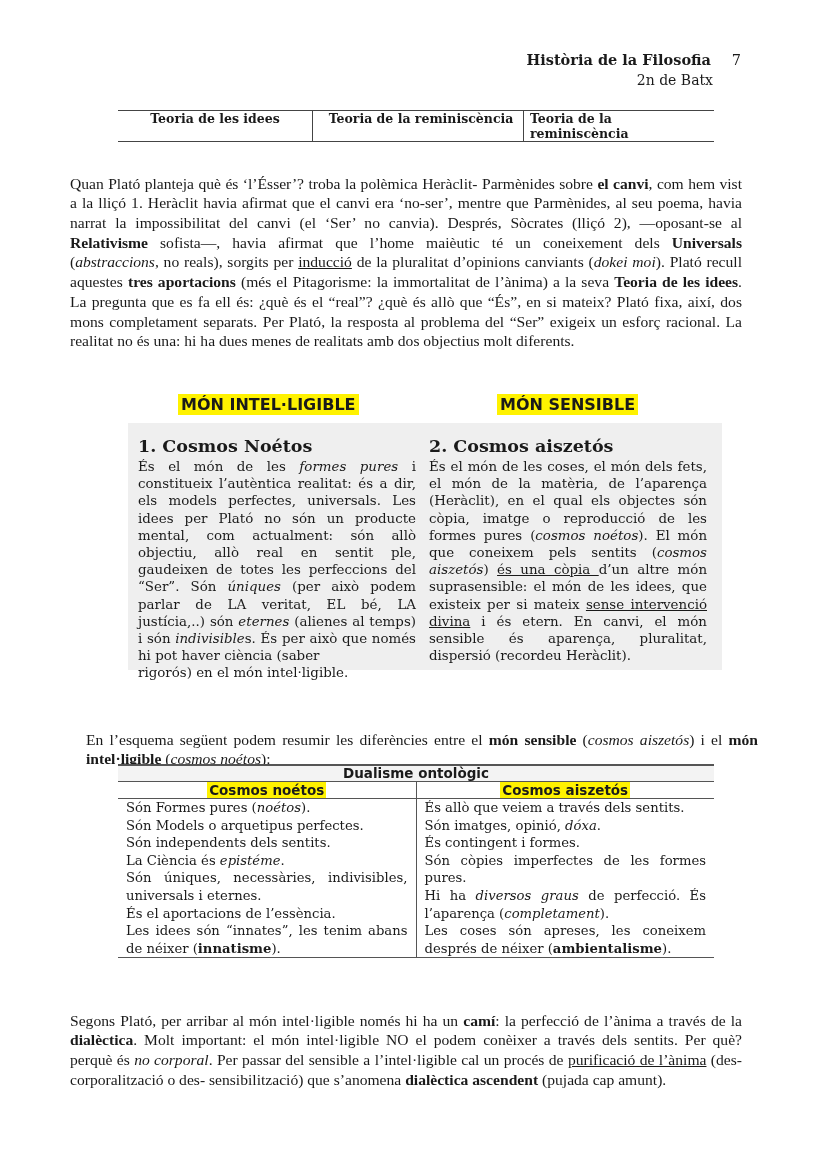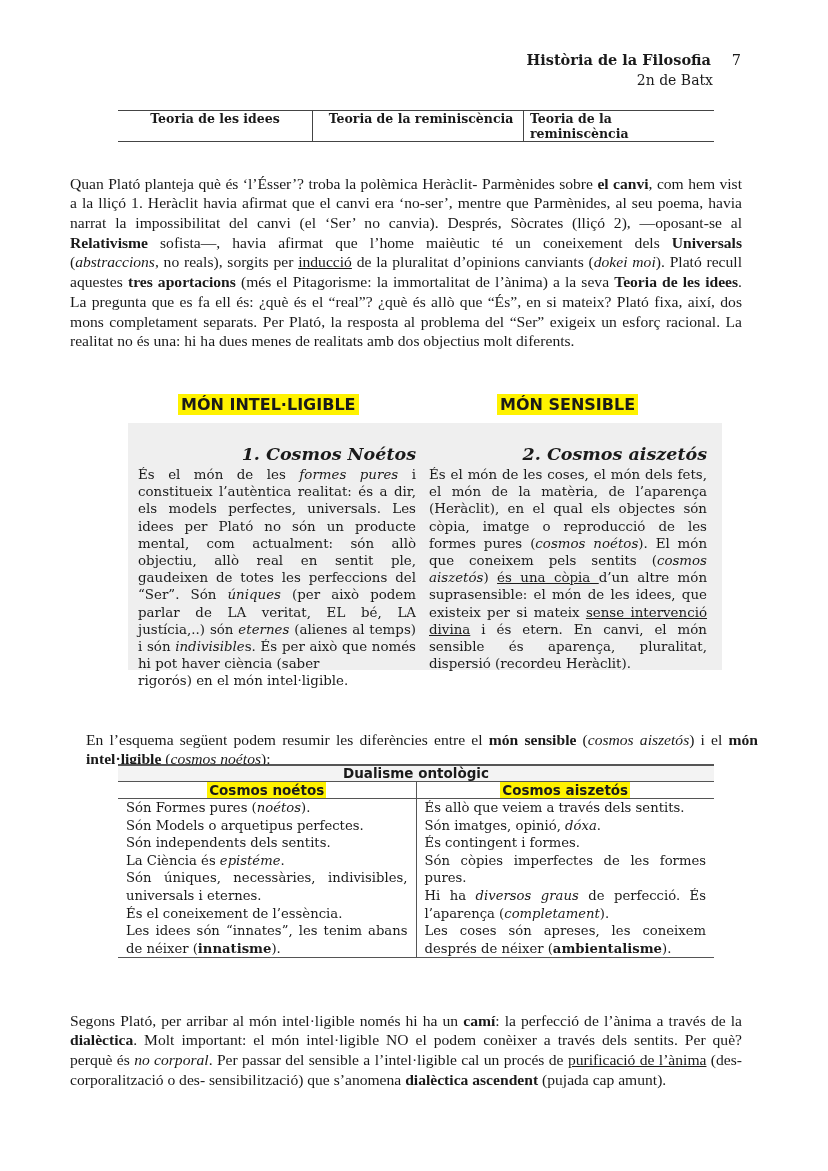--- a/index.html
+++ b/index.html
@@ -25,21 +25,21 @@
 
   .hl { background: #fff200; font-family: "DejaVu Sans", sans-serif; font-weight: bold; font-size: 16px; padding: 1px 3px; }
   .world-head { position: absolute; top: 395px; font-size: 16px; }
   .wh1 { left: 178px; }
   .wh2 { left: 497px; }
 
   .box { position: absolute; left: 128px; top: 423px; width: 594px; height: 247px; background: #efefef; }
   .col { position: absolute; top: 8px; width: 278px; font-size: 13.4px; line-height: 17.2px; text-align: justify; }
   .col.l { left: 10px; }
   .col.r { left: 301px; }
-  .col h3 { margin: 12px 0 1px 0; font-style: italic; font-weight: bold; font-size: 17.5px; line-height: 22px; text-align: right; }
+  .col h3 { margin: 4px 0 1px 0; font-weight: bold; font-size: 17.5px; line-height: 22px; text-align: left; }
 
   .dual { position: absolute; left: 118px; top: 764px; width: 596px; border-collapse: collapse; font-size: 13.2px; }
   .dual th, .dual td { padding: 0 8px; }
   .dual .title-row th { border-top: 2px solid #555; border-bottom: 1.5px solid #555; background: #f3f3f3; font-family: "DejaVu Sans", sans-serif; font-size: 13.5px; line-height: 15px; }
   .dual .h-row th { border-bottom: 1.5px solid #555; font-family: "DejaVu Sans", sans-serif; font-size: 13.5px; line-height: 16px; font-weight: bold; }
   .dual .h-row th span { background: #fff200; padding: 0 2px; }
   .dual td { vertical-align: top; line-height: 17.6px; text-align: justify; border-bottom: 1.5px solid #555; width: 50%; }
   .dual .sep { border-right: 1.5px solid #555; }
   .dual td div { text-align: justify; }
 </style>
@@ -86,21 +86,21 @@
     <th class="sep"><span>Cosmos noétos</span></th>
     <th><span>Cosmos aiszetós</span></th>
   </tr>
   <tr>
     <td class="sep">
           <div>Són Formes pures (<i>noétos</i>).</div>
           <div>Són Models o arquetipus perfectes.</div>
           <div>Són independents dels sentits.</div>
           <div>La Ciència és <i>epistéme</i>.</div>
           <div>Són úniques, necessàries, indivisibles, universals i eternes.</div>
-          <div>És el coneixement de l’essència.</div>
+          <div>És el aportacions de l’essència.</div>
           <div>Les idees són “innates”, les tenim abans de néixer (<b>innatisme</b>).</div>
         </td>
     <td>
           <div>És allò que veiem a través dels sentits.</div>
           <div>Són imatges, opinió, <i>dóxa</i>.</div>
           <div>És contingent i formes.</div>
           <div>Són còpies imperfectes de les formes pures.</div>
           <div>Hi ha <i>diversos graus</i> de perfecció. És l’aparença (<i>completament</i>).</div>
           <div>Les coses són apreses, les coneixem després de néixer (<b>ambientalisme</b>).</div>
         </td>

